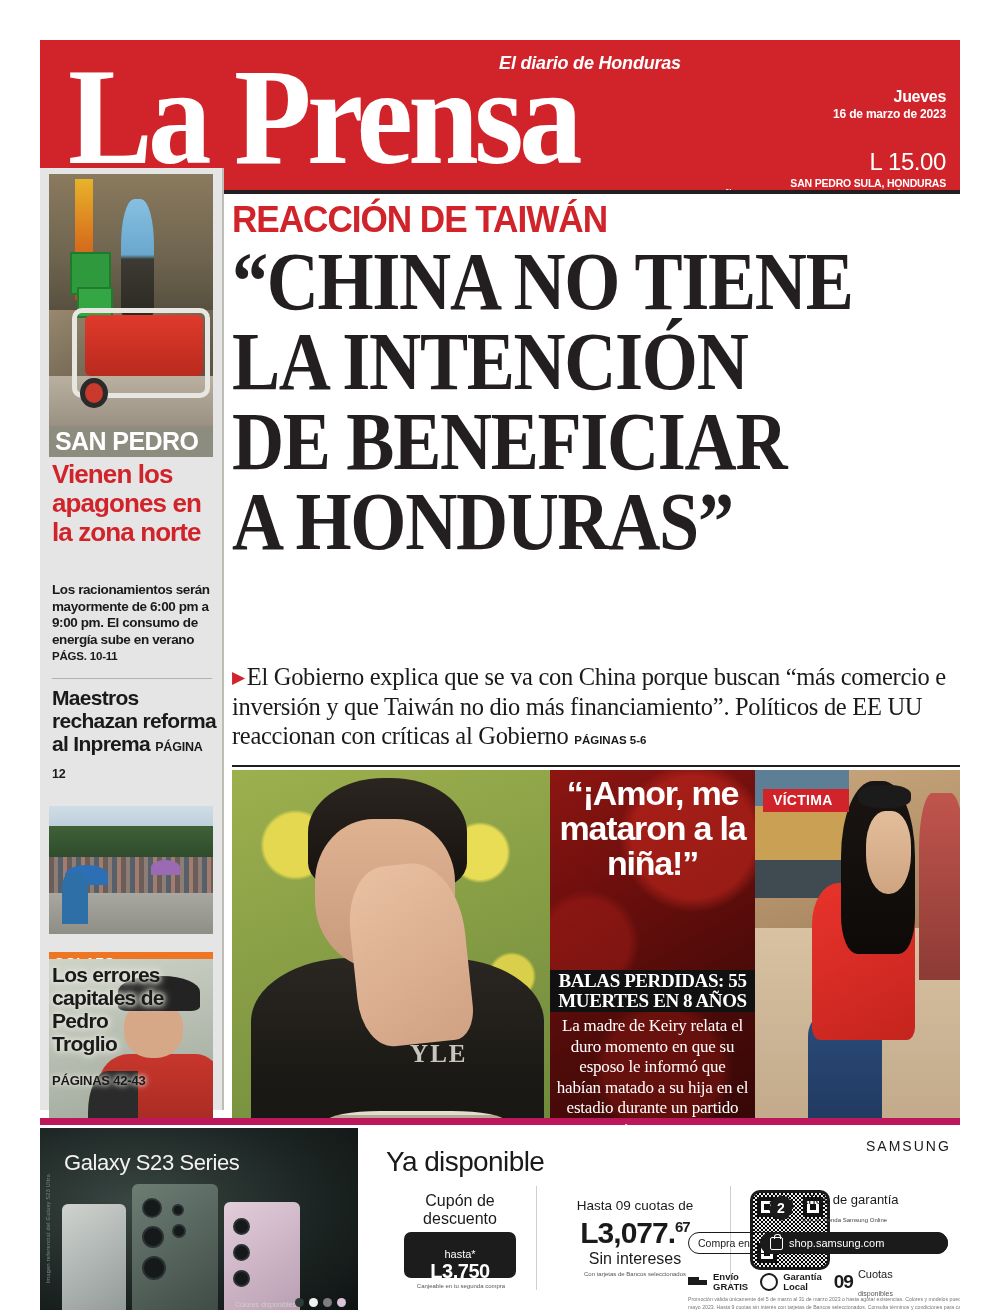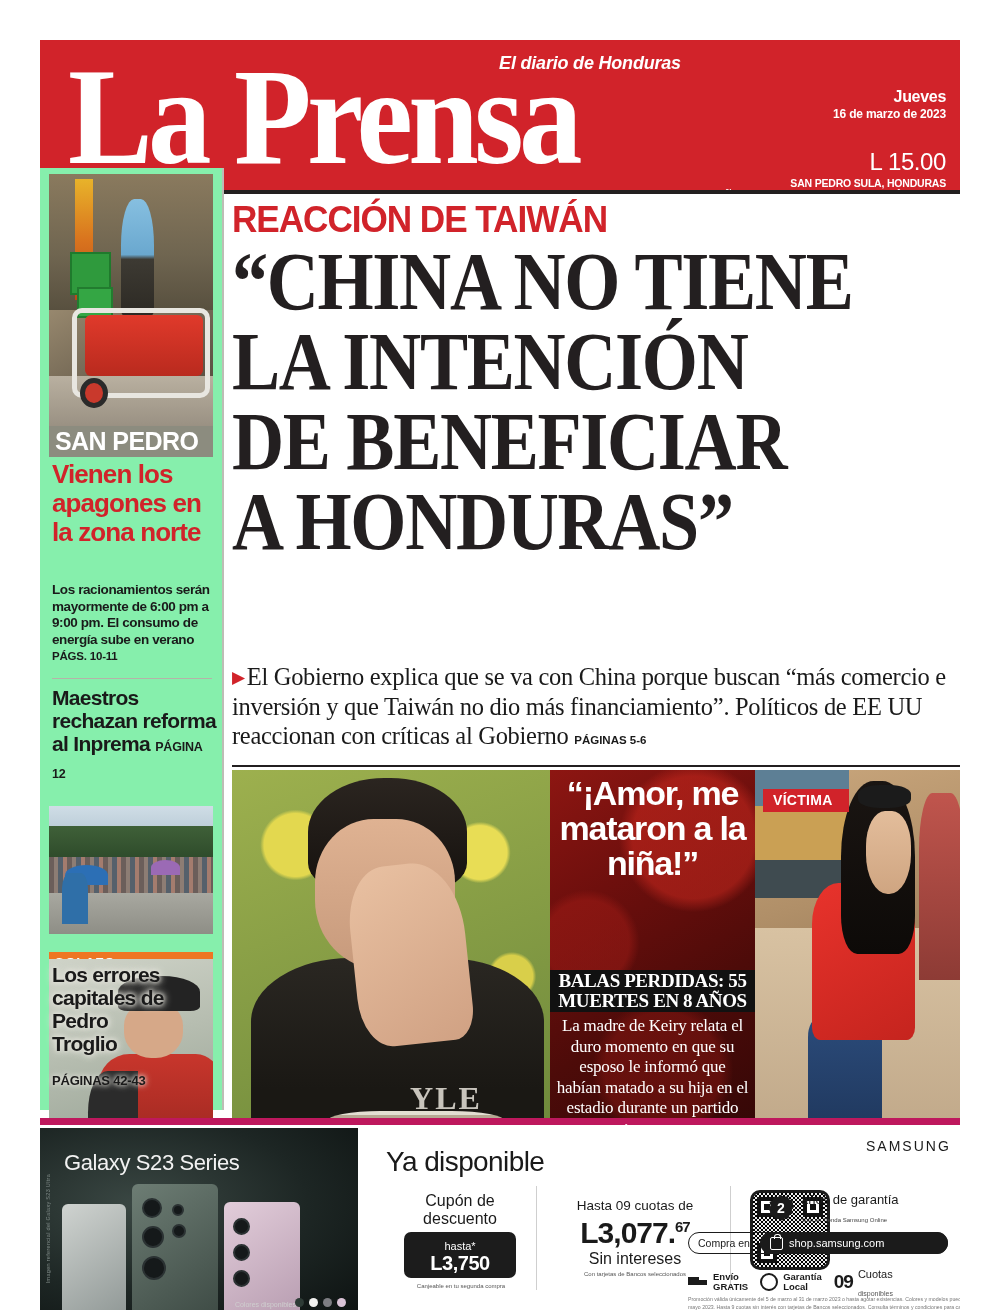--- a/index.html
+++ b/index.html
@@ -78,21 +78,21 @@
     left: 0; top: 150px;
     width: 920px; height: 4px;
     background: #231f20;
   }
 
   
   .sidebar {
     position: absolute;
     left: 0; top: 128px;
     width: 182px; height: 942px;
-    background: #86efac;
+    background: #e5e5e5;
   }
   .sb-photo-gen {
     position: absolute;
     left: 9px; top: 6px;
     width: 164px; height: 252px;
     background: linear-gradient(150deg,#bcae96 0%, #9d8d72 35%, #6d6250 70%, #4a4338 100%);
     overflow: hidden;
   }
   .gen-shop {
     position:absolute; left:0; top:0; width:100%; height:54%;
@@ -340,21 +340,21 @@
     transform: rotate(-6deg);
   }
   .mo-shirt {
     position:absolute; left:6%; top:50%; width:92%; height:50%;
     background:linear-gradient(180deg,#2a2722 0%,#1a1814 70%);
     border-radius:34% 34% 0 0;
   }
   .mo-shirt-txt {
     position:absolute; left:56%; top:72%;
     color:#e7e3da; font-family:"Liberation Serif",serif; font-weight:bold;
-    font-size:32px; letter-spacing:2px; opacity:.85;margin-top:40px;
+    font-size:25px; letter-spacing:2px; opacity:.85;
   }
   .mo-stripe {
     position:absolute; left:30%; bottom:0; width:56%; height:9%;
     background: repeating-linear-gradient(180deg,#e3ded2 0 4px,#b6a893 4px 7px,#d6a0ae 7px 12px);
     border-radius:30% 30% 0 0;
   }
 
   .redbox {
     position: absolute; left: 318px; top: 0;
     width: 205px; height: 375px;
@@ -490,21 +490,21 @@
   .ad-cupon {
     position: absolute; left: 42px; top: 64px; width: 120px;
     text-align: center; color: #1a1a1a; font-size: 16px; line-height: 18px;
   }
   .ad-coupon-box {
     position: absolute; left: 46px; top: 104px;
     width: 112px; height: 46px;
     background: #1c1c1c; border-radius: 7px;
     color: #ffffff; text-align: center;
   }
-  .ad-coupon-hasta { font-size: 11px; margin-top: 8px; }
+  .ad-coupon-hasta { font-size: 11px; margin-top: 16px; }
   .ad-coupon-amt { font-size: 20px; font-weight: bold; letter-spacing: -0.5px; }
   .ad-coupon-note {
     position: absolute; left: 38px; top: 155px; width: 130px;
     text-align:center; font-size: 6px; color: #555;
   }
   .ad-vsep {
     position:absolute; left: 178px; top: 58px; width:1px; height: 104px; background:#cfcfcf;
   }
   .ad-cuotas {
     position: absolute; left: 192px; top: 70px; width: 170px; text-align:center;

